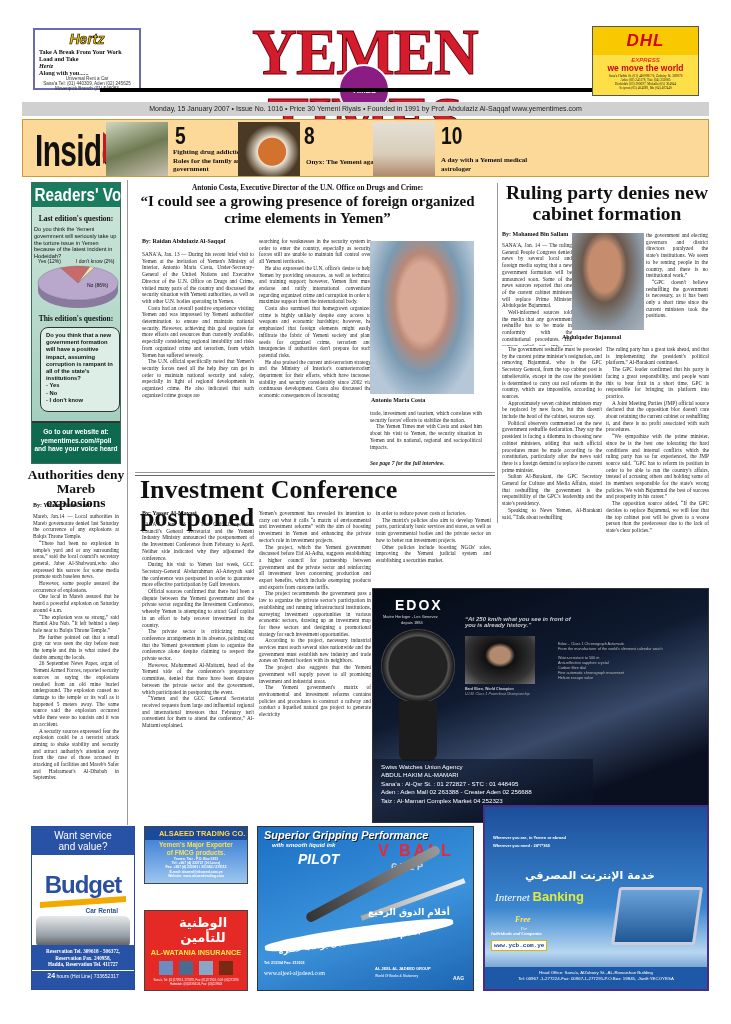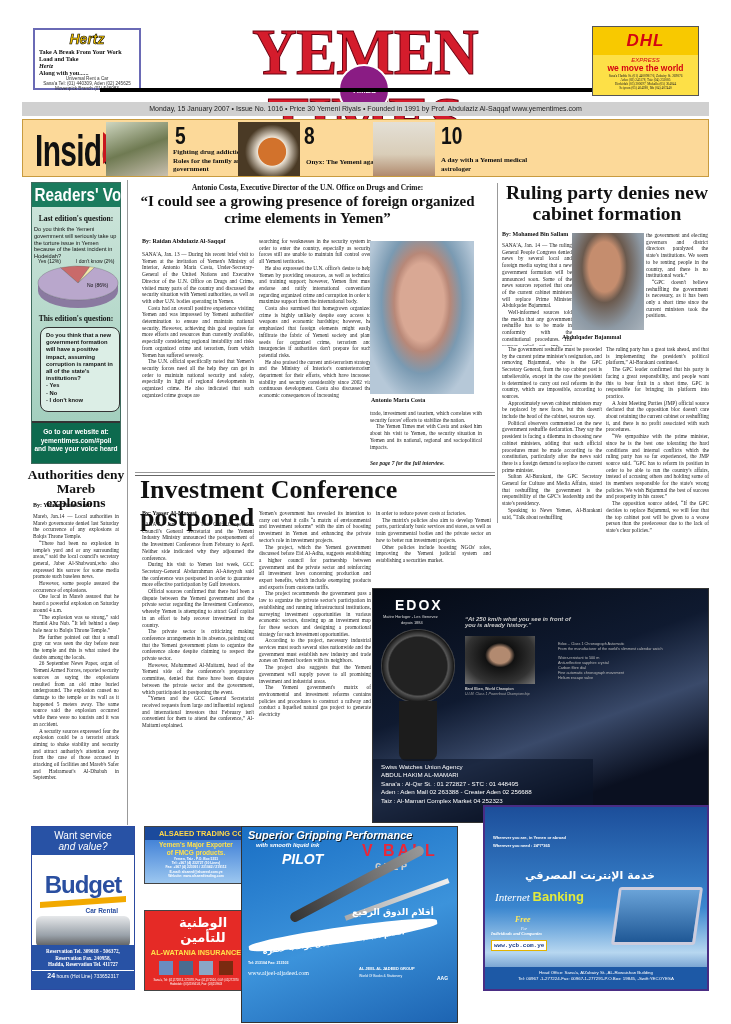--- a/index.html
+++ b/index.html
@@ -240,21 +240,21 @@
     <div>ABDUL HAKIM AL-MAMARI</div>
     <div>Sana'a : Al-Qsr St. : 01 272827 - STC : 01 448495</div>
     <div>Aden : Aden Mall 02 263388 - Creater Aden 02 256688</div>
     <div>Taiz : Al-Mamari Complex Market 04 252323</div>
   </div>
 </div>
 
 <div class="ad" style="left:31px;top:826px;width:104px;height:164px;background:#fff;border:1px solid #2c4aa0">
   <div style="height:28px;background:#2852a5;color:#fff;font:10px 'Liberation Sans',sans-serif;text-align:center;line-height:11px;padding-top:3px">
     <div>Want service</div>
-    <div style="font-style:italic">and value?</div>
+    <div style="">and value?</div>
   </div>
   <div style="text-align:center;font:bold 24px 'Liberation Sans',sans-serif;color:#2a4fa0;margin-top:16px;letter-spacing:-1px">Budget</div>
   <div style="height:6px;background:#f2a900;margin:0 8px;transform:skewY(-4deg)"></div>
   <div style="text-align:right;padding-right:16px;font:bold 6.5px 'Liberation Sans',sans-serif;color:#2a4fa0;margin-top:2px">Car Rental</div>
   <div style="margin:2px 4px;height:32px;background:linear-gradient(180deg,#e6e8ea,#9aa2aa 60%,#555);border-radius:6px"></div>
   <div style="text-align:center;font:3.6px 'Liberation Sans',sans-serif;color:#2a4fa0;border-top:1px solid #2a4fa0;margin:2px 6px 0">National and International Reservations</div>
   <div style="position:absolute;left:0;bottom:0;width:100%;height:44px;background:#2852a5;color:#fff;font:bold 5.2px 'Liberation Serif',serif;text-align:center;line-height:6.6px;padding-top:3px">
     <div>Reservation Tel. 309618 - 506372,</div>
     <div>Reservation Fax. 240958,</div>
     <div>Hadda, Reservation Tel. 411727</div>
@@ -285,21 +285,21 @@
     <span style="width:14px;height:14px;background:#4a6c90"></span>
     <span style="width:14px;height:14px;background:#8aa6c6"></span>
     <span style="width:14px;height:14px;background:#7a2a10"></span>
   </div>
   <div style="text-align:center;font:2.8px 'Liberation Sans',sans-serif;margin-top:4px;line-height:3.6px">
     <div>Sana'a, Tel: (01)272874, 272878, Fax: (01)272924, G.M: (01)272870</div>
     <div>Hodeidah: (03)219941/4, Fax: (03)219943</div>
   </div>
 </div>
 
-<div class="ad" style="left:241px;top:826px;width:217px;height:197px;background:linear-gradient(160deg,#1a6fc4,#3c93db 55%,#1d64b2);border:1px solid #333">
+<div class="ad" style="left:257px;top:826px;width:217px;height:165px;background:linear-gradient(160deg,#1a6fc4,#3c93db 55%,#1d64b2);border:1px solid #333">
   <div style="position:absolute;left:6px;top:2px;color:#fff;font:italic bold 11px 'Liberation Sans',sans-serif;text-shadow:1px 1px 0 #123">Superior Gripping Performance</div>
   <div style="position:absolute;left:14px;top:15px;color:#fff;font:italic bold 6px 'Liberation Sans',sans-serif">with smooth liquid ink</div>
   <div style="position:absolute;left:120px;top:15px;color:#e8283a;font:bold 16px 'Liberation Sans',sans-serif;letter-spacing:3px">V BALL</div>
   <div style="position:absolute;left:40px;top:24px;color:#fff;font:italic bold 14px 'Liberation Sans',sans-serif">PILOT</div>
   <div style="position:absolute;left:133px;top:34px;color:#ccc;font:bold 11px 'Liberation Mono',monospace;letter-spacing:2px">GRIP</div>
   <div style="position:absolute;left:40px;top:52px;width:150px;height:10px;background:linear-gradient(90deg,#333,#999);transform:rotate(-28deg);border-radius:5px"></div>
   <div style="position:absolute;left:100px;top:70px;width:110px;height:5px;background:linear-gradient(90deg,#aaa,#eee);transform:rotate(-20deg)"></div>
   <div style="position:absolute;left:110px;top:80px;color:#fff;font:bold 9px 'DejaVu Sans',sans-serif">أقلام الذوق الرفيع</div>
   <div style="position:absolute;left:6px;top:100px;width:190px;height:16px;background:#fff;border-radius:50%/40%;transform:rotate(-8deg)"></div>
   <div style="position:absolute;left:20px;top:110px;color:#fff;font:bold 8px 'DejaVu Sans',sans-serif;transform:rotate(-8deg)">القلم الجديد ...... لجيل يواكب عصره</div>

